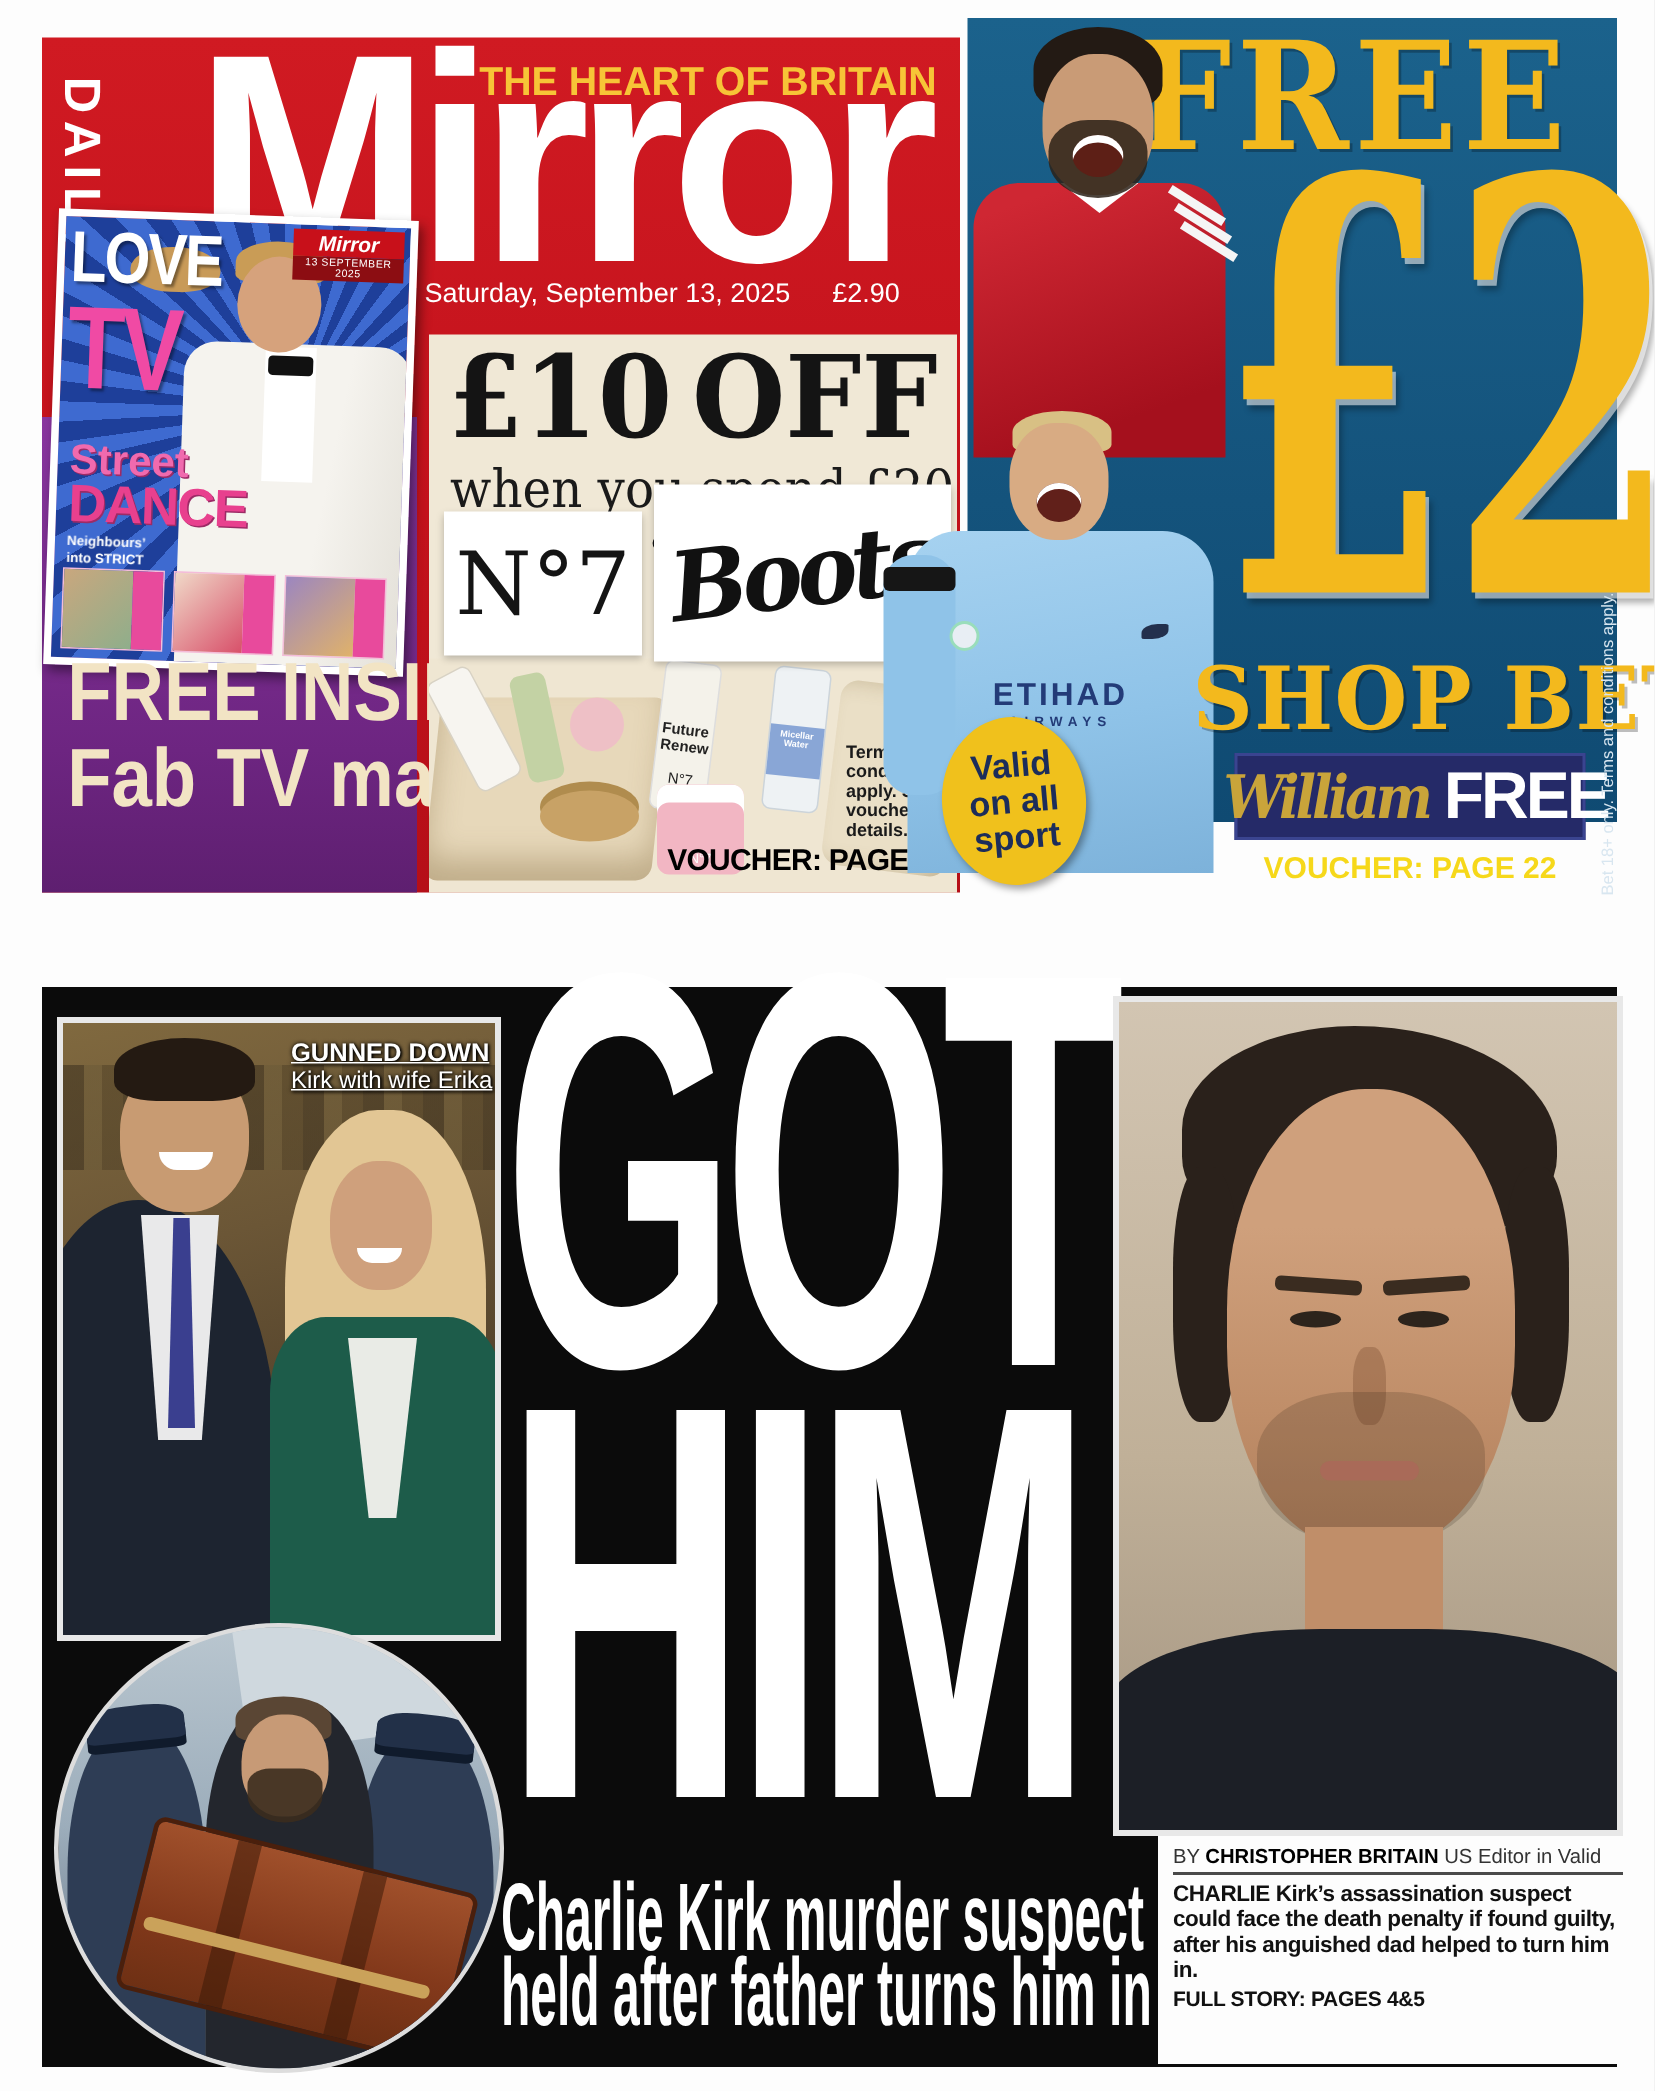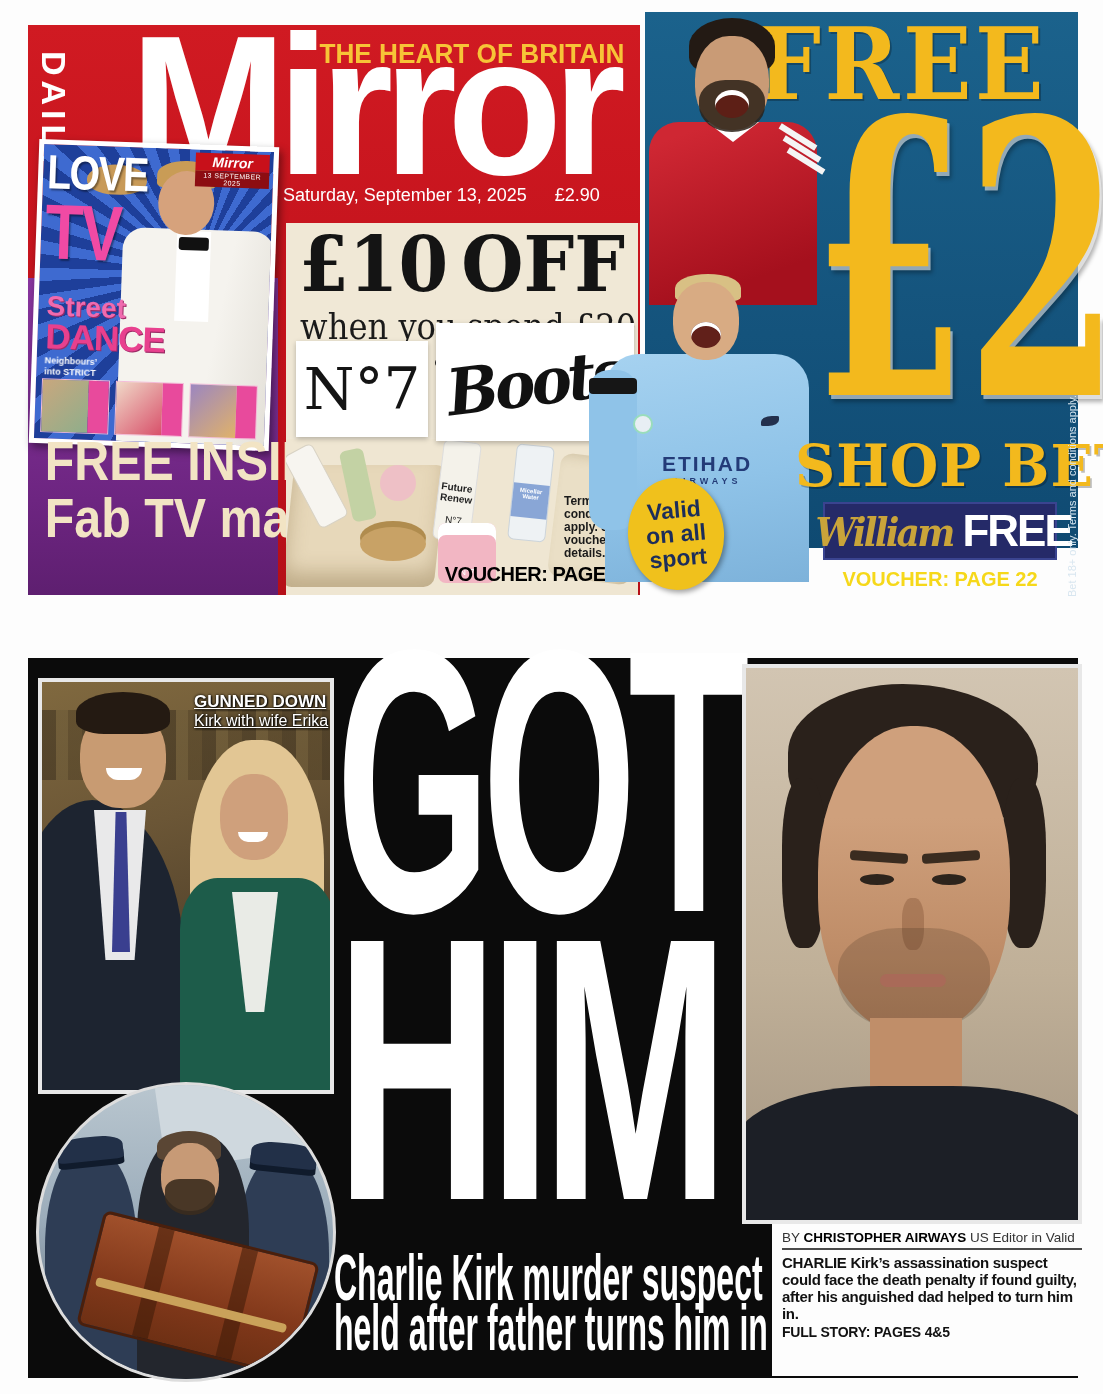--- a/index.html
+++ b/index.html
@@ -425,20 +425,20 @@
         <div class="v-band vb2"></div>
         <div class="v-rail"></div>
       </div>
     </div>
 
     <div class="abs subline sub1">Charlie Kirk murder suspect</div>
     <div class="abs subline sub2">held after father turns him in</div>
 
     <div class="abs article">
       <div class="byline">
-        <span>BY </span><b>CHRISTOPHER AIRWAYS</b><span> US Editor in Valid</span>
+        <span>BY </span><b>CHRISTOPHER BRITAIN</b><span> US Editor in Valid</span>
       </div>
       <div class="lead">CHARLIE Kirk’s assassination suspect could face the death penalty if found guilty, after his anguished dad helped to turn him in.</div>
       <div class="fullstory">FULL STORY: PAGES 4&amp;5</div>
     </div>
   </div>
 
 </div>
 
 </body></html>

